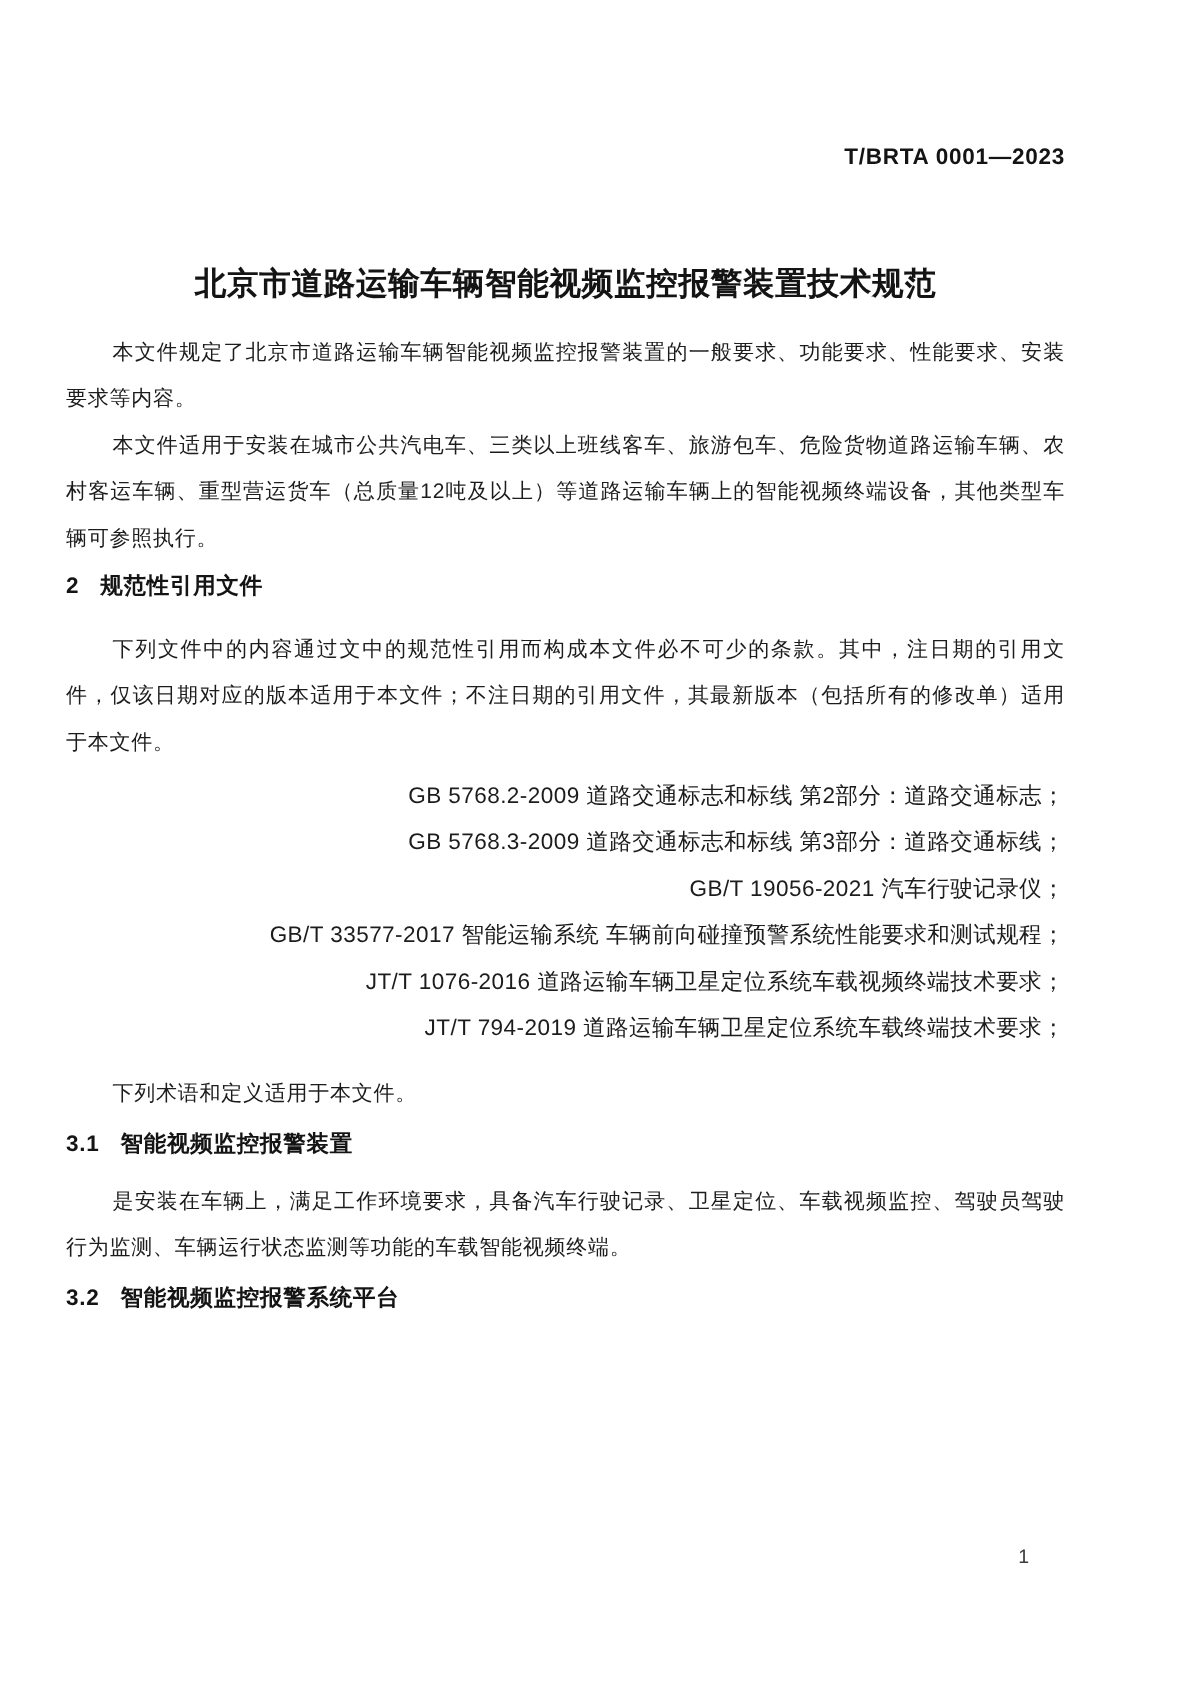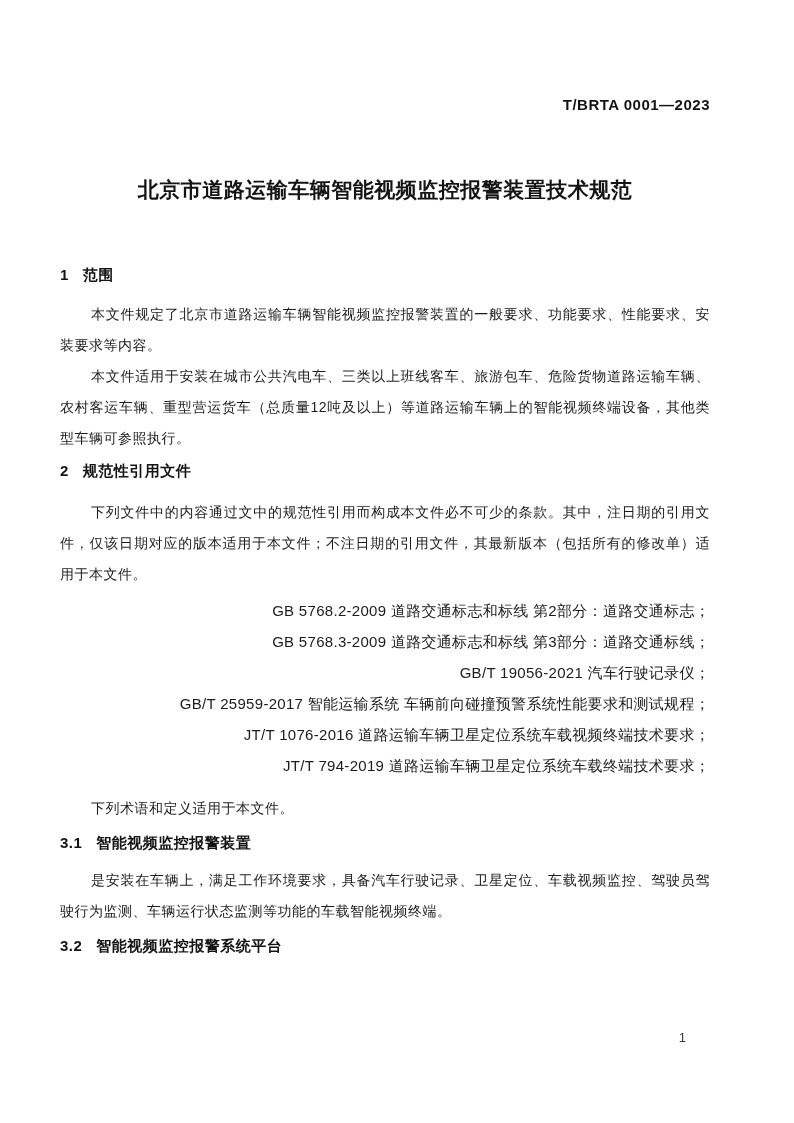--- a/index.html
+++ b/index.html
@@ -4,21 +4,21 @@
 <style>
   html,body{margin:0;padding:0;background:#ffffff;}
   .page{
     position:relative;
     width:794px;height:1123px;
     background:#ffffff;
     font-family:"Liberation Sans","DejaVu Sans",sans-serif;
     color:#1c1c1c;
     overflow:hidden;
     box-sizing:border-box;
-    padding:97px 84px 0 60px;
+    padding:97px 84px 0 44px;
   }
   .header-code{
     text-align:right;
     font-size:15px;
     font-weight:700;
     letter-spacing:0.5px;
     line-height:16px;
     color:#141414;
   }
   .doc-title{
@@ -78,36 +78,33 @@
 </style>
 </head>
 <body>
 
 <div class="page">
 
   <div class="header-code">T/BRTA 0001—2023</div>
 
   <h1 class="doc-title">北京市道路运输车辆智能视频监控报警装置技术规范</h1>
 
-  <h2 class="clause clause-1">
-    <span class="num">1</span><span>范围</span>
-  </h2>
   <p class="body indent mt-p1">本文件规定了北京市道路运输车辆智能视频监控报警装置的一般要求、功能要求、性能要求、安装要求等内容。</p>
   <p class="body indent">本文件适用于安装在城市公共汽电车、三类以上班线客车、旅游包车、危险货物道路运输车辆、农村客运车辆、重型营运货车（总质量12吨及以上）等道路运输车辆上的智能视频终端设备，其他类型车辆可参照执行。</p>
 
   <h2 class="clause clause-2">
     <span class="num">2</span><span>规范性引用文件</span>
   </h2>
   <p class="body indent mt-intro2">下列文件中的内容通过文中的规范性引用而构成本文件必不可少的条款。其中，注日期的引用文件，仅该日期对应的版本适用于本文件；不注日期的引用文件，其最新版本（包括所有的修改单）适用于本文件。</p>
 
   <div class="refs">
     <p class="ref-line">GB 5768.2-2009 道路交通标志和标线 第2部分：道路交通标志；</p>
     <p class="ref-line">GB 5768.3-2009 道路交通标志和标线 第3部分：道路交通标线；</p>
     <p class="ref-line">GB/T 19056-2021 汽车行驶记录仪；</p>
-    <p class="ref-line">GB/T 25959-2017 智能运输系统 车辆前向碰撞预警系统性能要求和测试规程；</p>
+    <p class="ref-line">GB/T 33577-2017 智能运输系统 车辆前向碰撞预警系统性能要求和测试规程；</p>
     <p class="ref-line">JT/T 1076-2016 道路运输车辆卫星定位系统车载视频终端技术要求；</p>
     <p class="ref-line">JT/T 794-2019 道路运输车辆卫星定位系统车载终端技术要求；</p>
   </div>
 
   <p class="body indent mt-intro3">下列术语和定义适用于本文件。</p>
 
   <h3 class="clause clause-31">
     <span class="num">3.1</span><span>智能视频监控报警装置</span>
   </h3>
   <p class="body indent mt-body31">是安装在车辆上，满足工作环境要求，具备汽车行驶记录、卫星定位、车载视频监控、驾驶员驾驶行为监测、车辆运行状态监测等功能的车载智能视频终端。</p>

